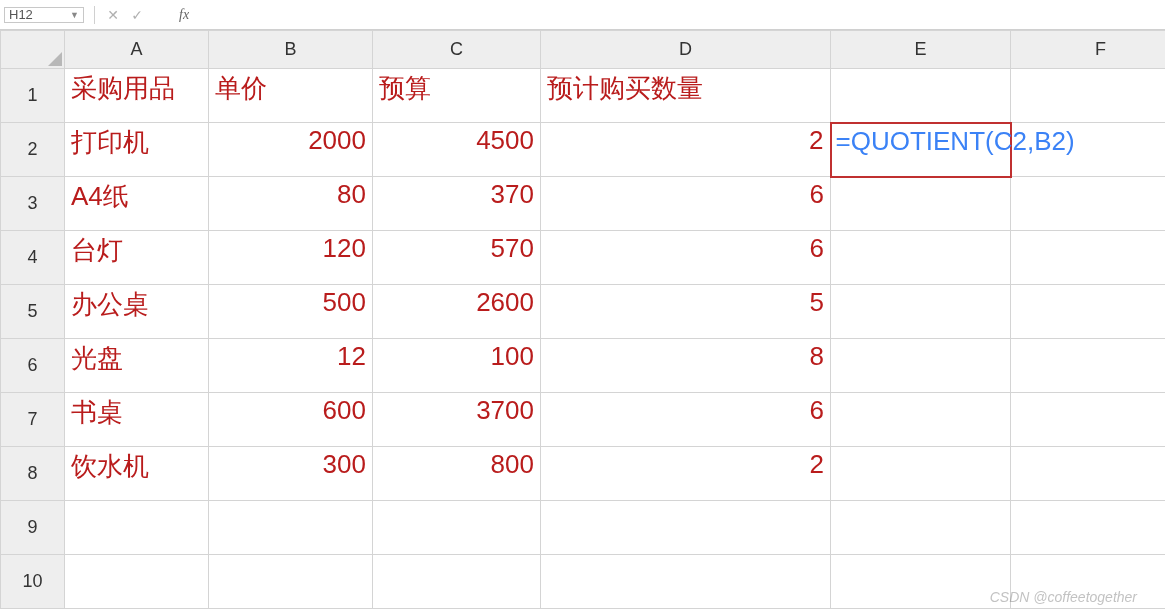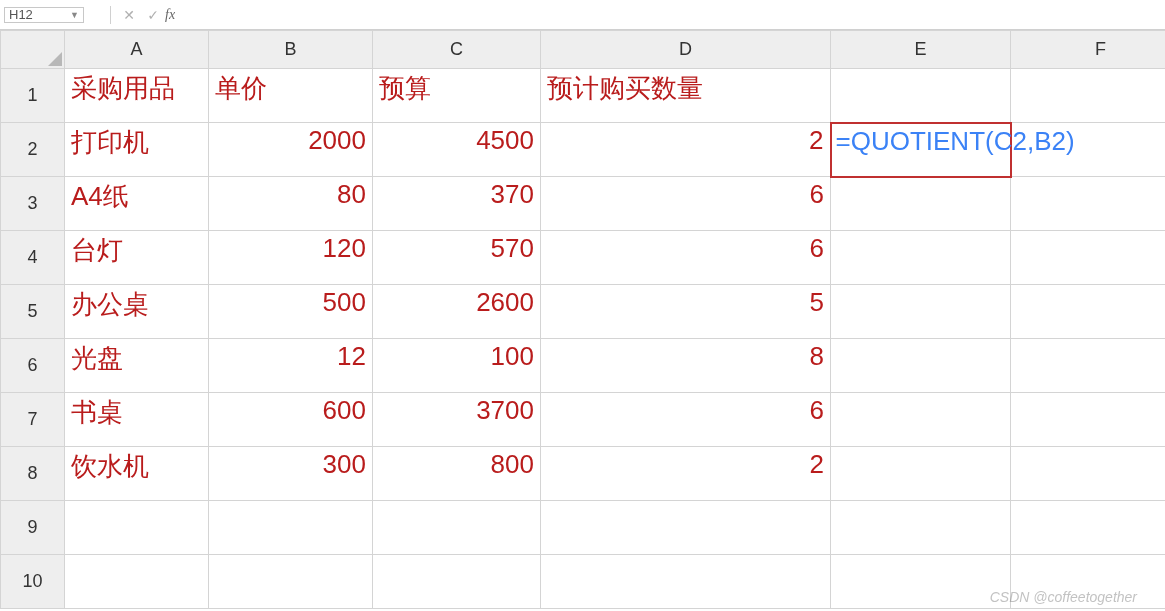--- a/index.html
+++ b/index.html
@@ -22,21 +22,21 @@
     }
     .name-box {
       width: 80px;
       height: 16px;
       border: 1px solid #c8c8c8;
       background: #fff;
       display: flex;
       align-items: center;
       justify-content: space-between;
       padding: 0 4px;
-      margin-right: 20px;
+      margin-right: 4px;
       color: #555;
       font-size: 13px;
     }
     .name-box .dd { font-size: 9px; color: #888; }
     .fbar-divider {
       width: 1px;
       height: 18px;
       background: #d0d0d0;
       margin: 0 6px;
     }
@@ -48,20 +48,21 @@
       justify-content: center;
       color: #b0b0b0;
       font-size: 14px;
     }
     .fx-label {
       font-style: italic;
       font-family: "Times New Roman", serif;
       color: #666;
       font-size: 14px;
       margin-right: 8px;
+      margin-left: 30px;
     }
     .formula-input {
       flex: 1;
       height: 22px;
       padding-left: 4px;
       font-size: 14px;
       border: none;
       outline: none;
     }
     

